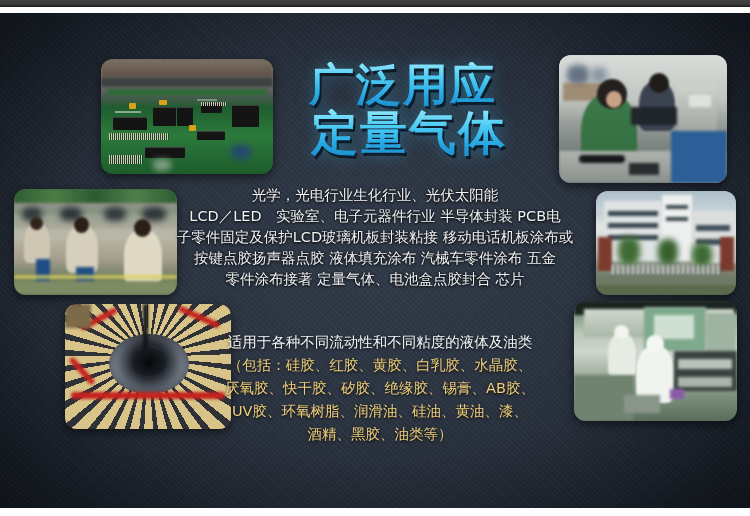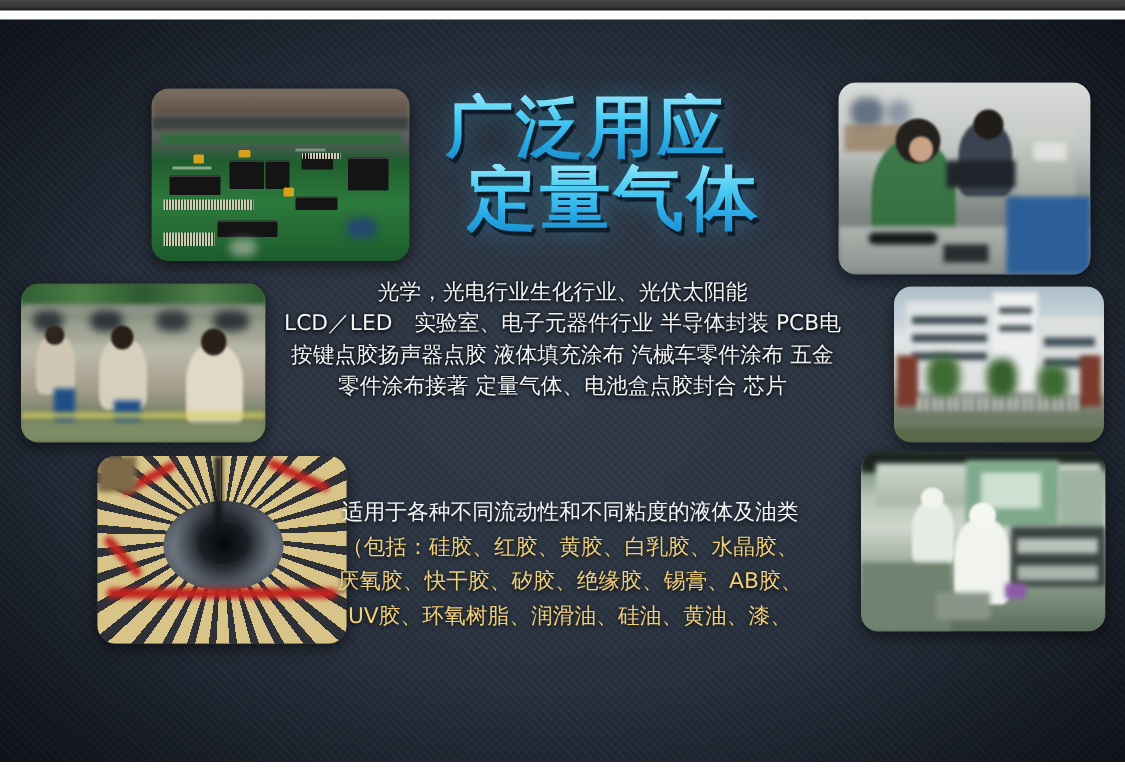--- a/index.html
+++ b/index.html
@@ -74,20 +74,21 @@
   #headline .ln{
     display:block;
     font-family:"DejaVu Sans","Liberation Sans",sans-serif;
     font-weight:bold;
     font-size:45px;
     letter-spacing:2px;
     background:linear-gradient(180deg,#8fe6fb 0%,#4ecdf4 34%,#27a8e4 72%,#1b8ecb 100%);
     -webkit-background-clip:text; background-clip:text;
     color:transparent; -webkit-text-fill-color:transparent;
     filter:drop-shadow(2px 3px 0 rgba(6,18,30,.80)) drop-shadow(0 0 8px rgba(50,180,235,.35));
+    margin-left:12px;
   }
   #headline .ln2{ margin-left:14px; font-size:47px; margin-top:1px; }
 
   
   #body-copy{
     position:absolute; left:150px; top:172px; width:450px; z-index:5;
     text-align:center; color:#f2f4f6; font-size:14.5px; line-height:21px;
     font-family:"DejaVu Sans","Liberation Sans",sans-serif;
     text-shadow:0 1px 3px rgba(0,0,0,.85), 0 0 2px rgba(0,0,0,.9);
   }
@@ -253,27 +254,29 @@
     </div>
 
     <div id="headline">
       <span class="ln ln1">广泛用应</span>
       <span class="ln ln2">定量气体</span>
     </div>
 
     <div id="body-copy">
       <span class="bl">光学，光电行业生化行业、光伏太阳能</span>
       <span class="bl">LCD／LED　实验室、电子元器件行业 半导体封装 PCB电</span>
+      <span class="bl">子零件固定及保护LCD玻璃机板封装粘接 移动电话机板涂布或</span>
       <span class="bl">按键点胶扬声器点胶 液体填充涂布 汽械车零件涂布 五金</span>
       <span class="bl">零件涂布接著 定量气体、电池盒点胶封合 芯片</span>
     </div>
 
     <div id="lower-copy">
       <span class="headline-line">适用于各种不同流动性和不同粘度的液体及油类</span>
       <span class="yl">（包括：硅胶、红胶、黄胶、白乳胶、水晶胶、</span>
       <span class="yl">厌氧胶、快干胶、矽胶、绝缘胶、锡膏、AB胶、</span>
       <span class="yl">UV胶、环氧树脂、润滑油、硅油、黄油、漆、</span>
+      <span class="yl">酒精、黑胶、油类等）</span>
     </div>
 
   </div>
 
   <div class="bottom-strip"></div>
 </div>
 
 </body></html>

